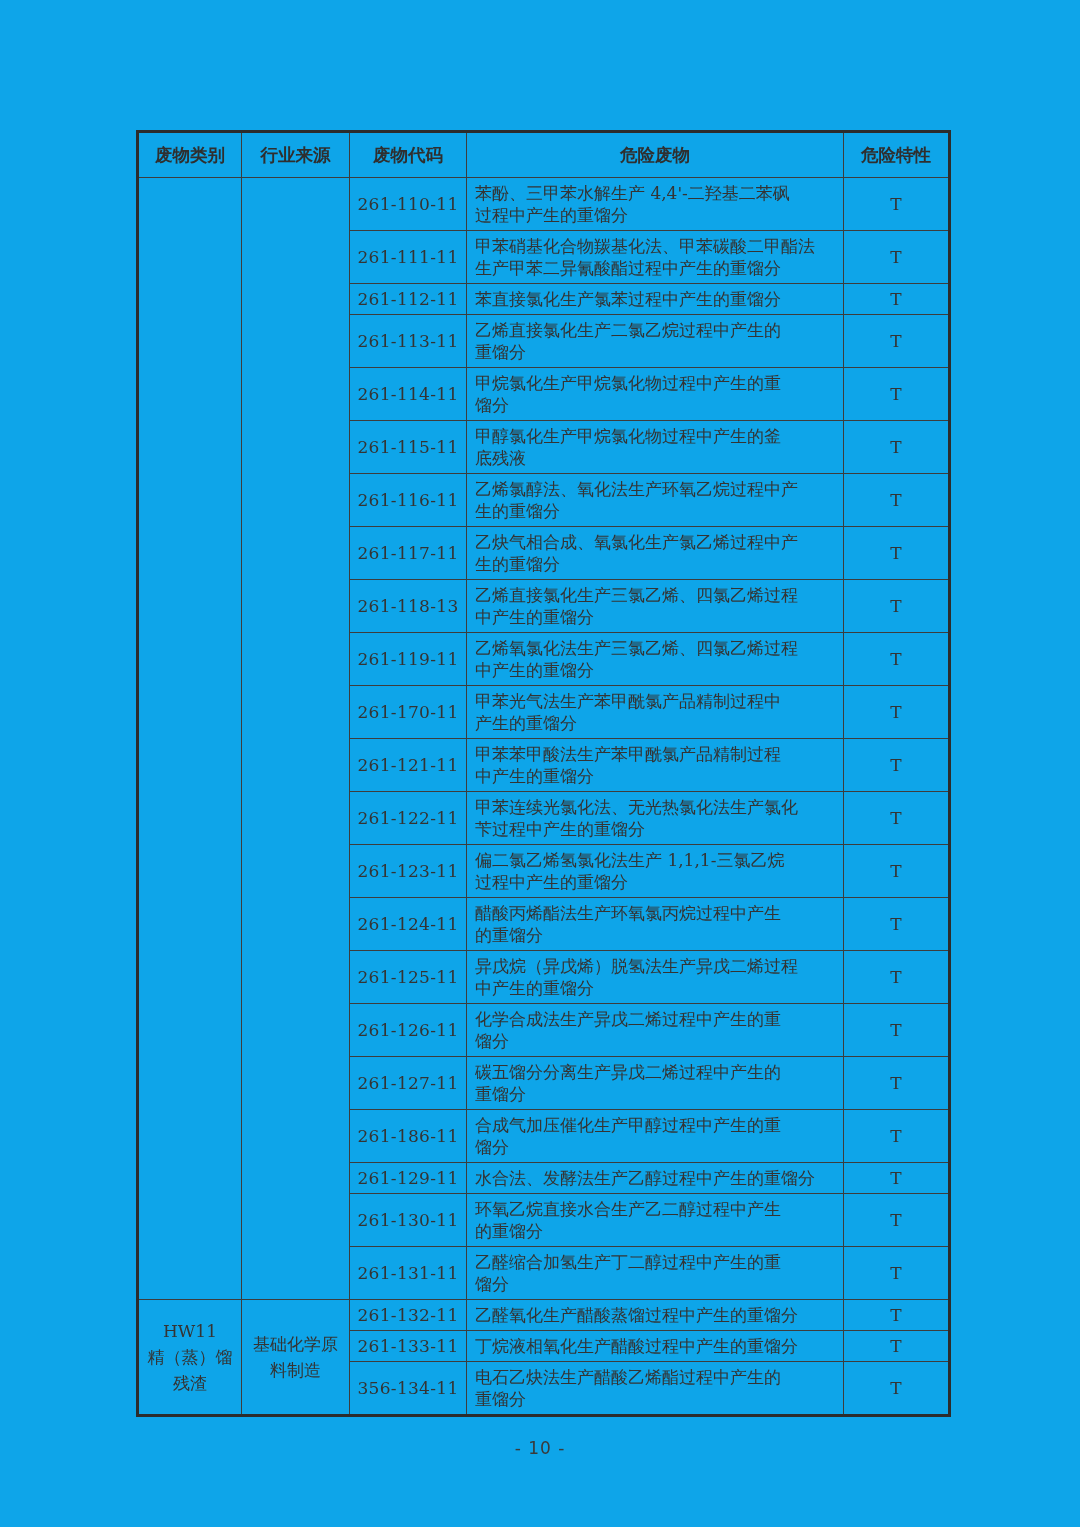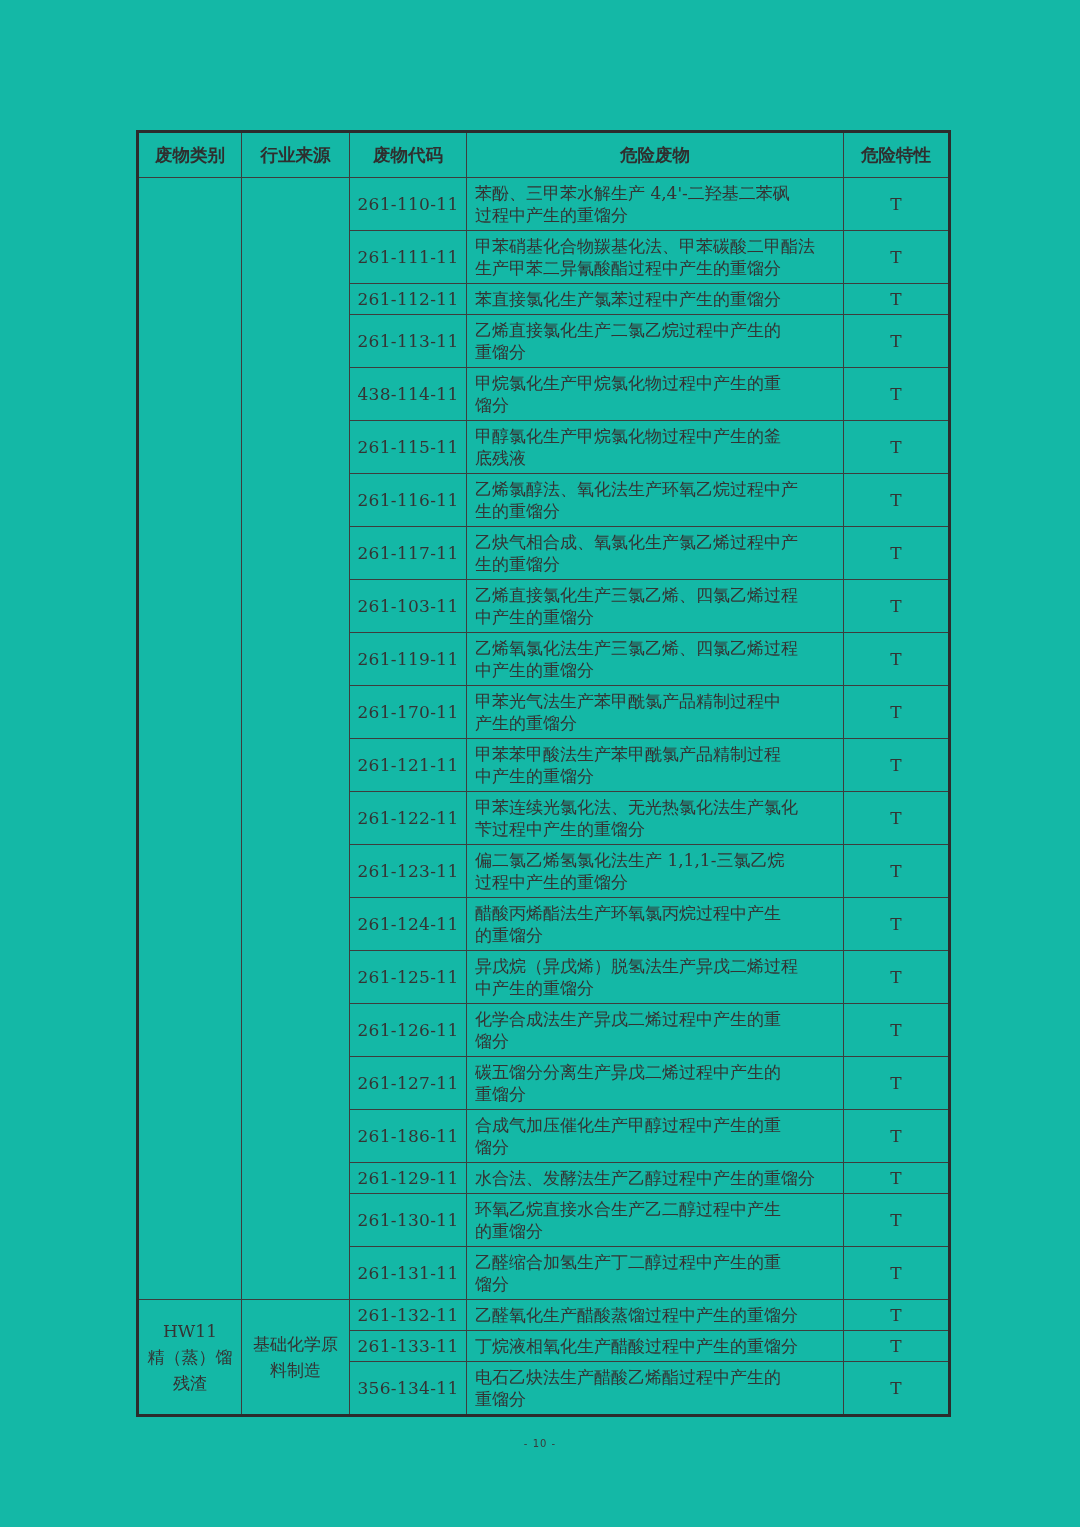--- a/index.html
+++ b/index.html
@@ -10,21 +10,21 @@
     width: 1080px;
     height: 1527px;
     position: relative;
     background: #fcfcfc;
     font-family: "DejaVu Serif", "Liberation Serif", serif;
     color: #343434;
   }
   .page {
     position: absolute;
     inset: 0;
-    background: #14b8a6;
+    background: #0ea5e9;
   }
   table.waste-table {
     position: absolute;
     left: 136px;
     top: 130px;
     width: 812px;
     border-collapse: collapse;
     table-layout: fixed;
     border: 3px solid #2c2c2c;
   }
@@ -65,21 +65,21 @@
     text-align: center;
     padding: 4px 2px;
   }
   .footer {
     position: absolute;
     left: 0;
     right: 0;
     top: 1438px;
     text-align: center;
     font-family: "DejaVu Sans", "Liberation Sans", sans-serif;
-    font-size: 10px;
+    font-size: 17px;
     color: #3a3a3a;
     letter-spacing: 1px;
   }
 </style>
 </head>
 <body>
 
 <div class="page">
 
   <table class="waste-table">
@@ -119,21 +119,21 @@
           <td class="desc">苯直接氯化生产氯苯过程中产生的重馏分</td>
           <td class="haz">T</td>
         </tr>
         <tr>
           <td class="code">261-113-11</td>
           <td class="desc">乙烯直接氯化生产二氯乙烷过程中产生的
 重馏分</td>
           <td class="haz">T</td>
         </tr>
         <tr>
-          <td class="code">438-114-11</td>
+          <td class="code">261-114-11</td>
           <td class="desc">甲烷氯化生产甲烷氯化物过程中产生的重
 馏分</td>
           <td class="haz">T</td>
         </tr>
         <tr>
           <td class="code">261-115-11</td>
           <td class="desc">甲醇氯化生产甲烷氯化物过程中产生的釜
 底残液</td>
           <td class="haz">T</td>
         </tr>
@@ -143,21 +143,21 @@
 生的重馏分</td>
           <td class="haz">T</td>
         </tr>
         <tr>
           <td class="code">261-117-11</td>
           <td class="desc">乙炔气相合成、氧氯化生产氯乙烯过程中产
 生的重馏分</td>
           <td class="haz">T</td>
         </tr>
         <tr>
-          <td class="code">261-103-11</td>
+          <td class="code">261-118-13</td>
           <td class="desc">乙烯直接氯化生产三氯乙烯、四氯乙烯过程
 中产生的重馏分</td>
           <td class="haz">T</td>
         </tr>
         <tr>
           <td class="code">261-119-11</td>
           <td class="desc">乙烯氧氯化法生产三氯乙烯、四氯乙烯过程
 中产生的重馏分</td>
           <td class="haz">T</td>
         </tr>

